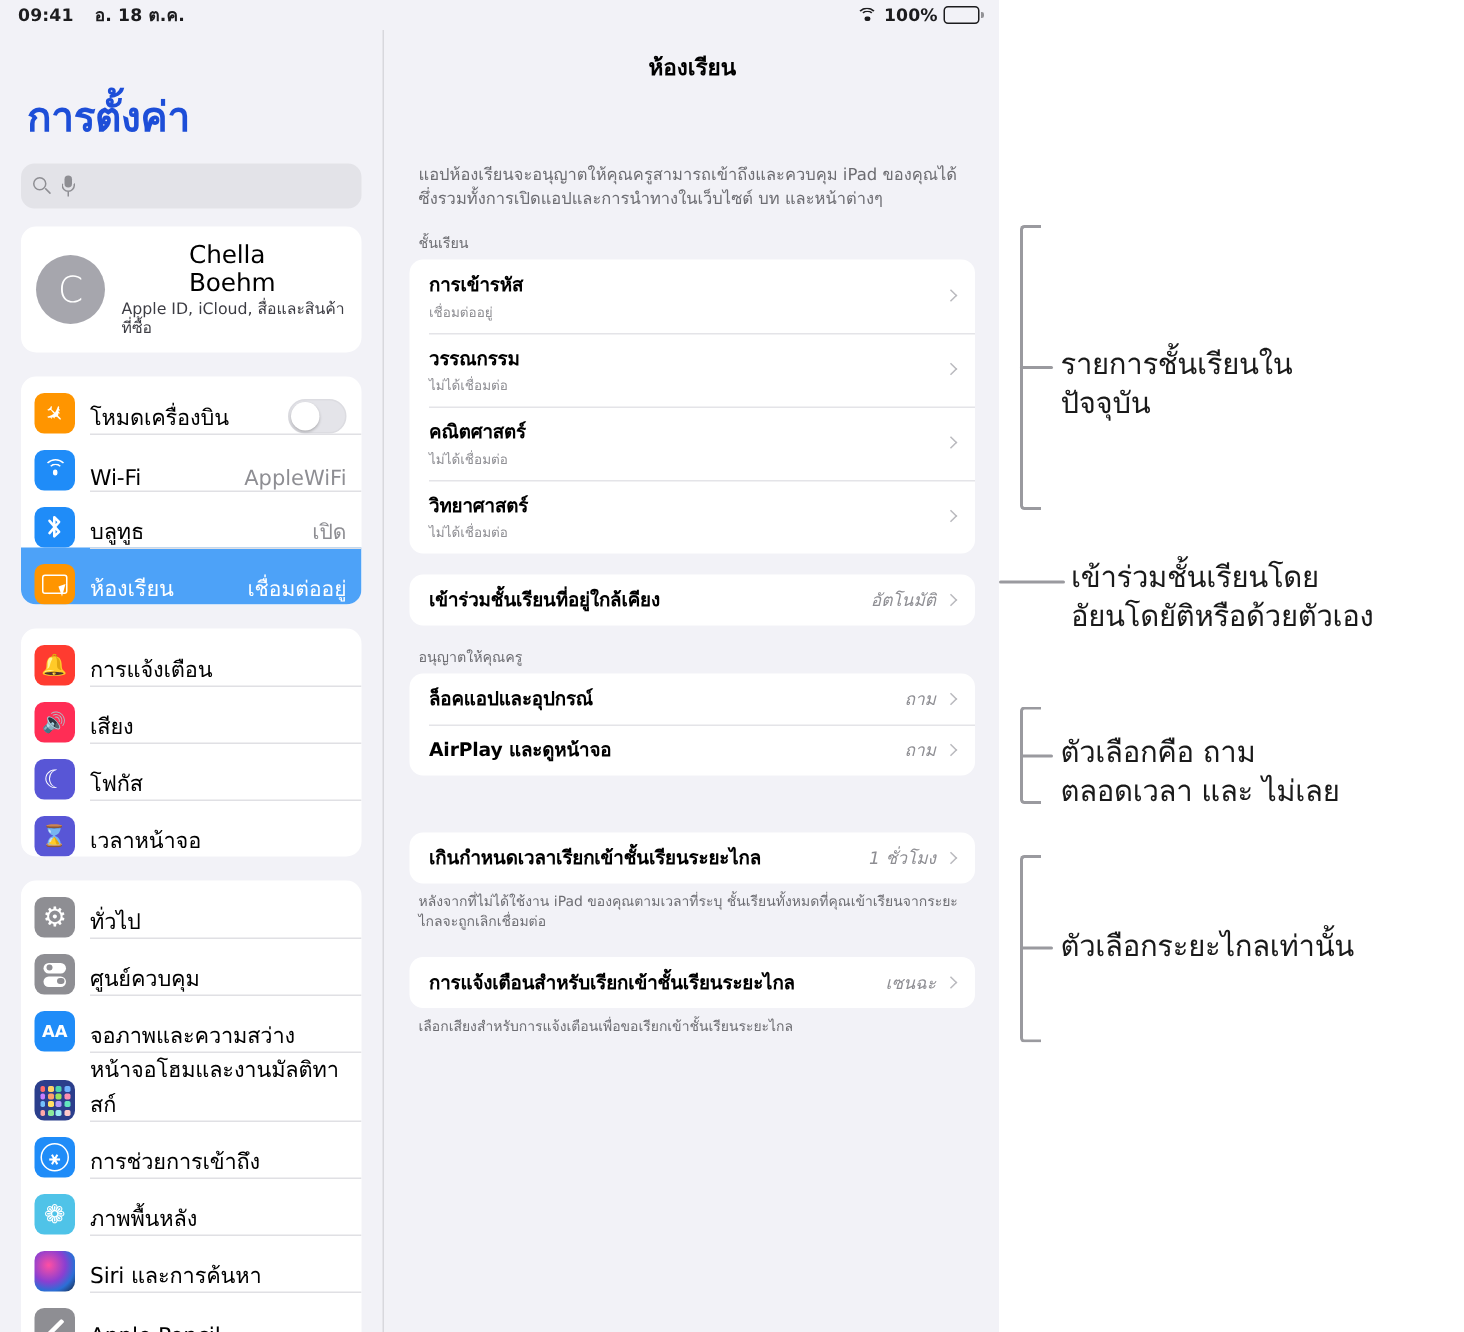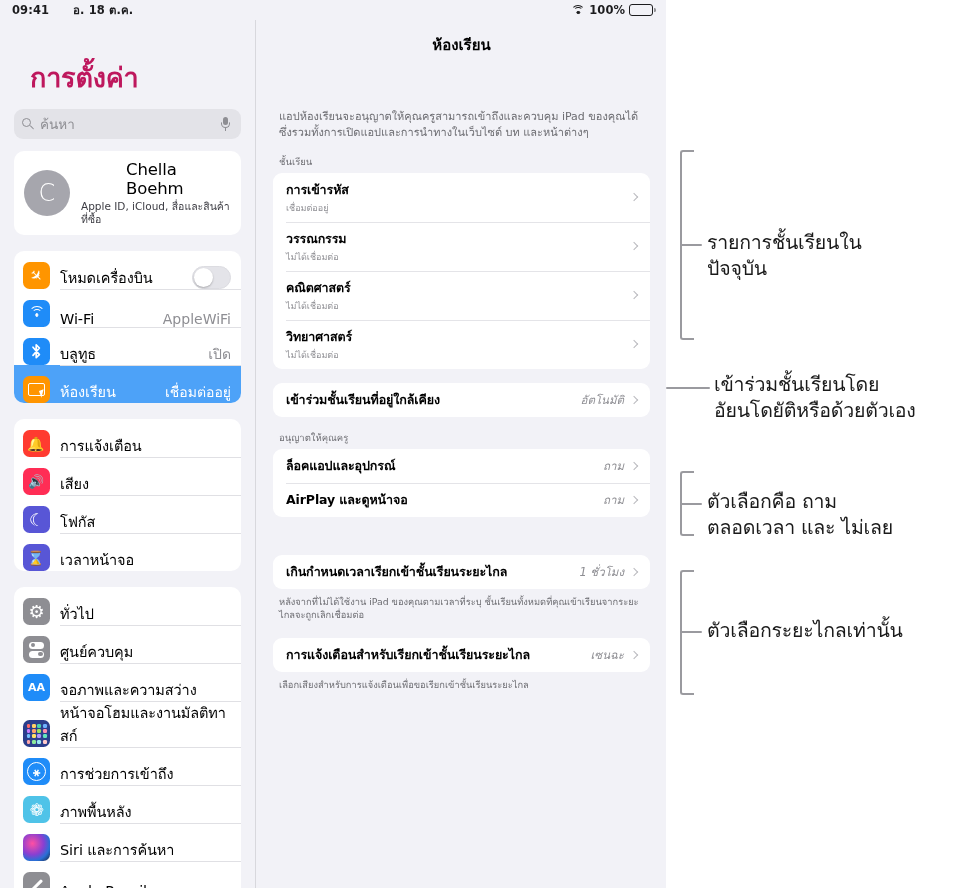--- a/index.html
+++ b/index.html
@@ -20,21 +20,21 @@
   }
 
   
   .statusbar {
     position: absolute; left: 0; top: 0; width: 666px; height: 20px;
     display: flex; align-items: center; justify-content: space-between;
     padding: 0 10px 0 12px;
     font-size: 11.5px; font-weight: bold; color: #1c1c1e;
     letter-spacing: 0.1px;
   }
-  .sb-left { display: flex; align-items: baseline; gap: 24px; }
+  .sb-left { display: flex; align-items: baseline; gap: 14px; }
   .sb-right { display: flex; align-items: center; gap: 4px; }
   .wifi-glyph { display: inline-block; width: 14px; height: 11px; position: relative; }
   .wifi-glyph i {
     position: absolute; left: 50%; border: 1.7px solid #1c1c1e;
     border-bottom-color: transparent; border-left-color: transparent;
     border-right-color: transparent; border-radius: 50%;
     transform: translateX(-50%);
   }
   .wifi-glyph i:nth-child(1) { width: 14px; height: 14px; top: 0; }
   .wifi-glyph i:nth-child(2) { width: 8.5px; height: 8.5px; top: 2.8px; }
@@ -53,22 +53,22 @@
     border-radius: 0 1.5px 1.5px 0; margin-left: 1px;
   }
 
   
   .sidebar {
     position: absolute; left: 0; top: 20px; width: 256px; height: 868px;
     background: #f2f2f7; overflow: hidden;
     border-right: 1px solid #d8d8dd;
   }
   .settings-title {
-    font-size: 27px; font-weight: bold; color: #be185d;
-    padding: 36px 0 10px 18px; letter-spacing: -0.2px; margin-left: 12px;
+    font-size: 27px; font-weight: bold; color: #1d4ed8;
+    padding: 36px 0 10px 18px; letter-spacing: -0.2px;
   }
   .search-wrap { padding: 0 14px 12px 14px; }
   .search-field {
     height: 30px; background: #e3e3e8; border-radius: 9px;
     display: flex; align-items: center; padding: 0 8px; gap: 5px;
   }
   .search-icon { width: 13px; height: 13px; position: relative; flex: 0 0 auto; }
   .search-icon .ring {
     position: absolute; left: 0; top: 0; width: 9px; height: 9px;
     border: 1.4px solid #8e8e93; border-radius: 50%;
@@ -273,21 +273,20 @@
     <div class="sidebar">
 
       <div class="settings-title">การตั้งค่า</div>
 
       <div class="search-wrap">
         <div class="search-field">
           <span class="search-icon">
             <span class="ring"></span>
               <span class="handle"></span>
           </span>
-          <span class="search-placeholder">ค้นหา</span>
           <span class="mic-icon">
             <span class="cap"></span>
               <span class="arc"></span>
               <span class="stem"></span>
           </span>
         </div>
       </div>
 
       <div class="card">
         <div class="account-row">

